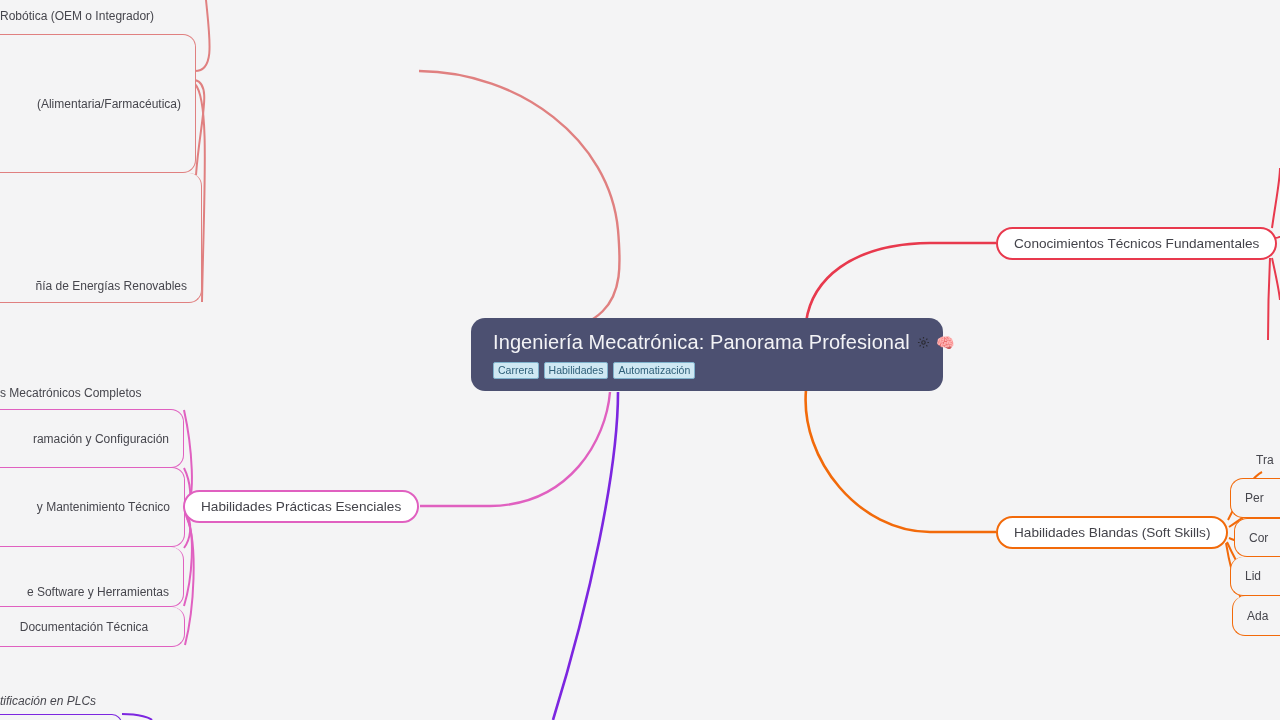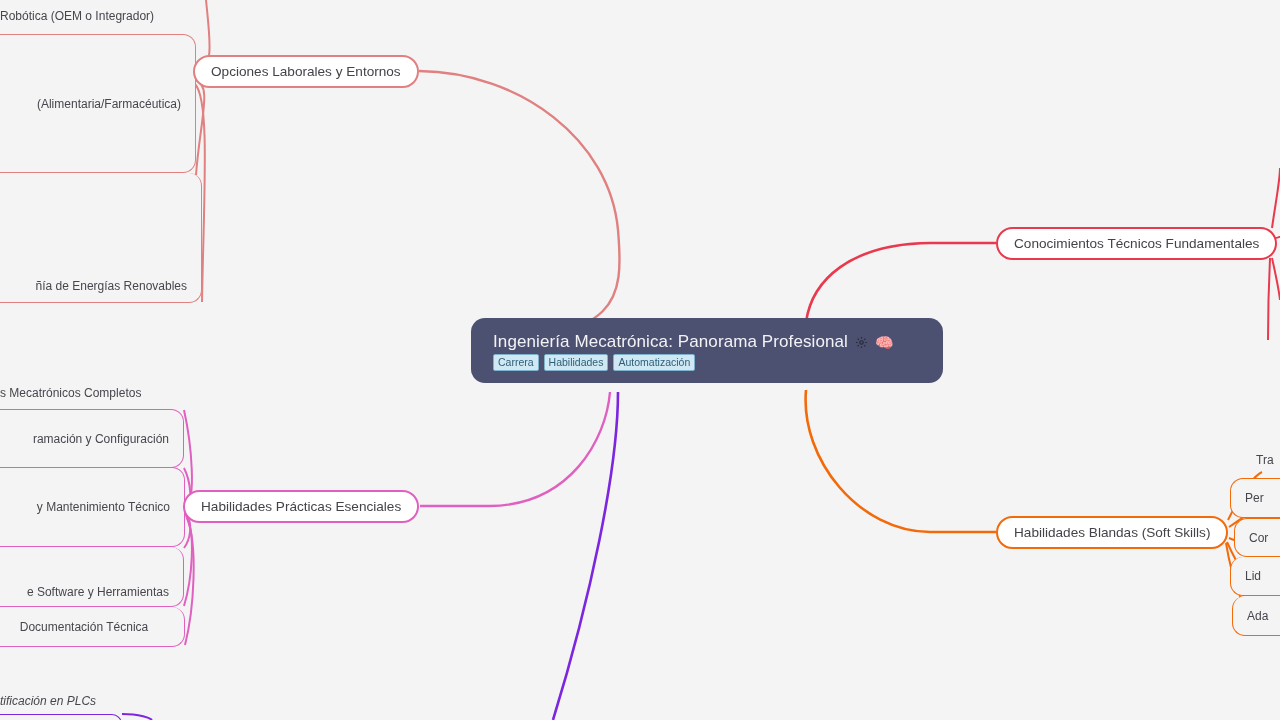--- a/index.html
+++ b/index.html
@@ -42,34 +42,35 @@
     z-index: 20;
   }
   .root-title-row {
     display: flex;
     align-items: center;
     gap: 7px;
     white-space: nowrap;
   }
   .root-title {
     color: #f3f3f6;
-    font-size: 17px;
+    font-size: 20px;
     letter-spacing: 0.1px;
     line-height: 24px;
   }
   .gear-icon { display: inline-flex; align-items: center; }
   .brain-icon {
     font-size: 15px;
     line-height: 1;
     display: inline-flex;
     align-items: center;
   }
   .root-tags {
     display: flex;
     gap: 5px;
+    margin-top: 8px;
   }
   .tag {
     background: #cfe8f3;
     border: 1px solid #7fb2cc;
     color: #2e5f78;
     font-size: 10.5px;
     line-height: 12px;
     padding: 1px 4px 2px 4px;
     border-radius: 2px;
     white-space: nowrap;
@@ -190,23 +191,20 @@
       </span>
       <span class="brain-icon">🧠</span>
     </div>
     <div class="root-tags">
       <span class="tag">Carrera</span>
       <span class="tag">Habilidades</span>
       <span class="tag">Automatización</span>
     </div>
   </div>
 
-  <div class="branch-node" style="left:193px; top:55px; border-color:#e08080;">
-    <span class="branch-label">Opciones Laborales y Entornos</span>
-  </div>
 
   <div class="branch-node" style="left:183px; top:490px; border-color:#e060c0;">
     <span class="branch-label">Habilidades Prácticas Esenciales</span>
   </div>
 
   <div class="branch-node" style="left:996px; top:227px; border-color:#e8394d;">
     <span class="branch-label">Conocimientos Técnicos Fundamentales</span>
   </div>
 
   <div class="branch-node" style="left:996px; top:516px; border-color:#f26a0a;text-align:center;">

